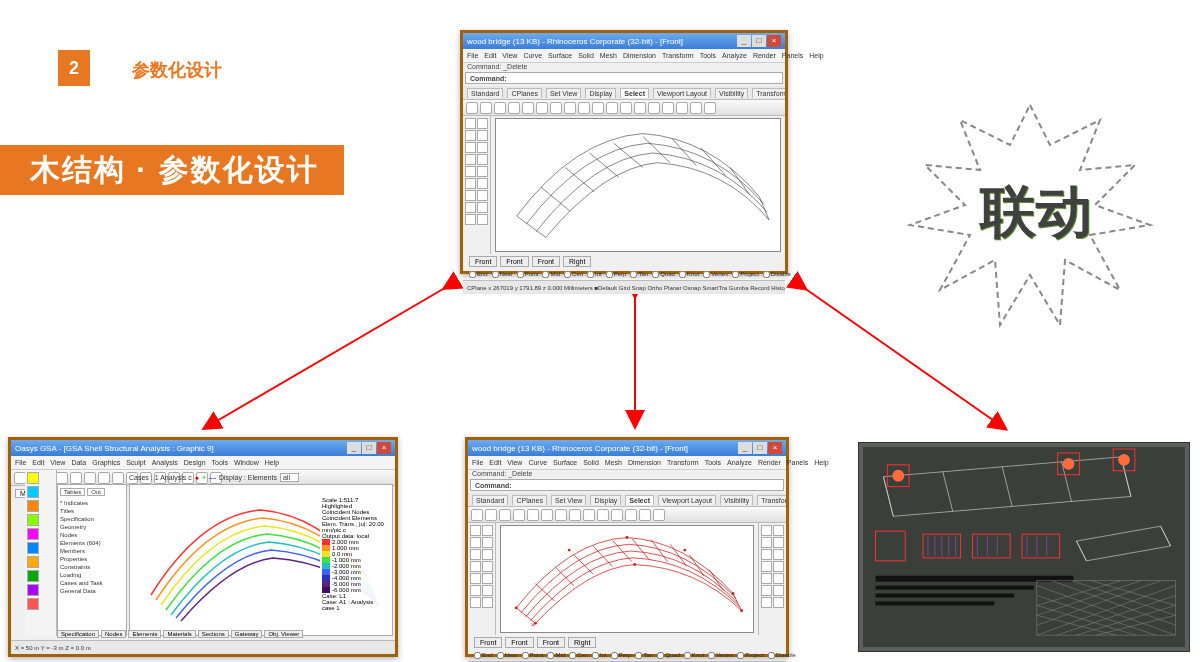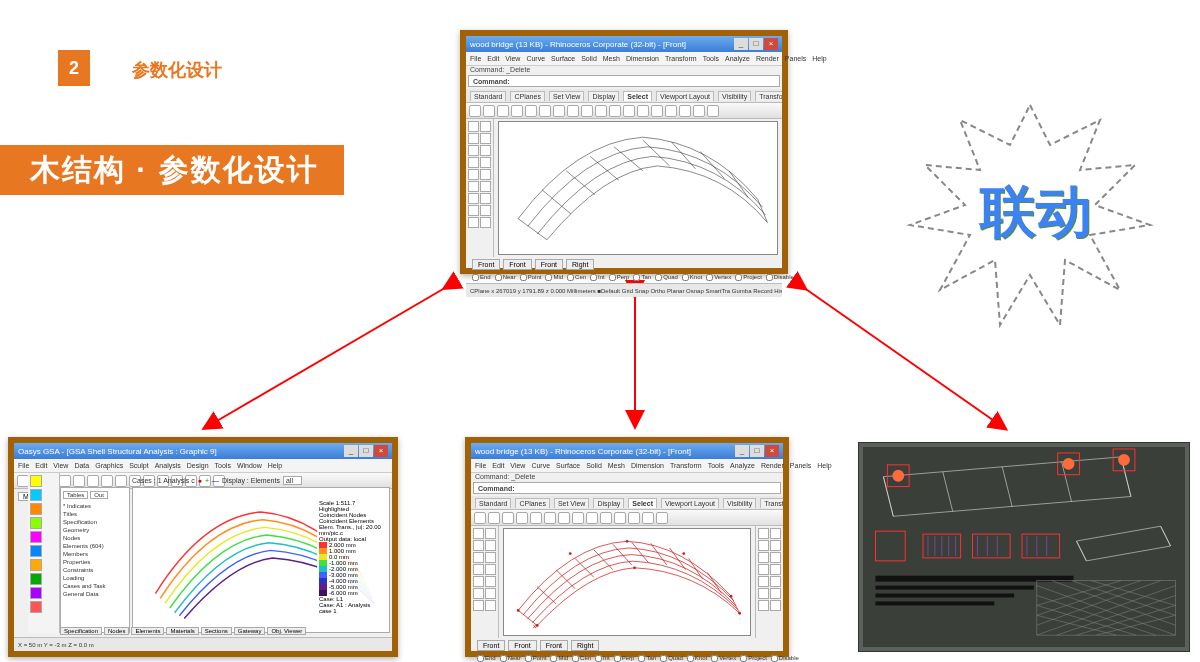--- a/index.html
+++ b/index.html
@@ -1,25 +1,25 @@
 <!DOCTYPE html>
 <html><head>
 <meta charset="utf-8">
 <style>
 *{margin:0;padding:0;box-sizing:border-box;font-family:"Microsoft YaHei",Arial,sans-serif}
 body{width:1200px;height:662px;background:#fff;position:relative;overflow:hidden}
 .page-num{position:absolute;left:58px;top:50px;width:32px;height:36px;background:#e87722;color:#fff;display:flex;align-items:center;justify-content:center;font-size:18px;font-weight:bold}
 .header-text{position:absolute;left:132px;top:58px;color:#e87722;font-size:18px;font-weight:bold}
 .title-band{position:absolute;left:0;top:145px;height:50px;background:#e87722;color:#fff;display:flex;align-items:center;padding:0 25px 0 30px;font-size:30px;font-weight:bold;letter-spacing:2px}
-.linkage{position:absolute;right:108px;top:175px;font-size:56px;color:#3b82f6;font-weight:bold;text-shadow:1px 1px 0 #5a8f2e}
+.linkage{position:absolute;right:108px;top:175px;font-size:56px;color:#404040;font-weight:bold;text-shadow:1px 1px 0 #5a8f2e}
 .starburst{position:absolute;right:45px;top:95px;width:250px;height:250px}
 .starburst svg{width:100%;height:100%}
 
 
-.win{position:absolute;background:#f0f0f0;border:6px solid #a16207;box-shadow:0 2px 6px rgba(0,0,0,0.3)}
+.win{position:absolute;background:#f0f0f0;border:3px solid #a16207;box-shadow:0 2px 6px rgba(0,0,0,0.3)}
 .win-title{height:16px;background:linear-gradient(#6babf0,#3b7dd8);color:#fff;font-size:8px;display:flex;align-items:center;padding:0 4px;justify-content:space-between}
 .win-ctrl{display:flex;gap:1px}
 .win-ctrl span{width:14px;height:12px;background:#ddd;font-size:8px;text-align:center;line-height:12px;color:#333}
 .win-ctrl span:last-child{background:#d04a3c;color:#fff}
 .menubar{height:14px;background:#f4f4f4;font-size:7px;display:flex;align-items:center;padding:0 4px;gap:6px;color:#333;border-bottom:1px solid #ccc}
 .cmdbar{height:12px;background:#fff;font-size:7px;display:flex;align-items:center;padding:0 4px;color:#444;border:1px solid #aaa;margin:2px}
 .tabstrip{height:14px;background:#e8e8e8;font-size:7px;display:flex;align-items:center;padding:0 4px;gap:4px;color:#333;border-bottom:1px solid #bbb;overflow:hidden;white-space:nowrap}
 .tabstrip span{padding:1px 3px;background:#f0f0f0;border:1px solid #bbb;border-bottom:none}
 .tabstrip span.active{background:#fff;font-weight:bold}
 .toolbar{height:16px;background:linear-gradient(#fafafa,#e0e0e0);border-bottom:1px solid #bbb;display:flex;align-items:center;padding:0 3px;gap:2px}

